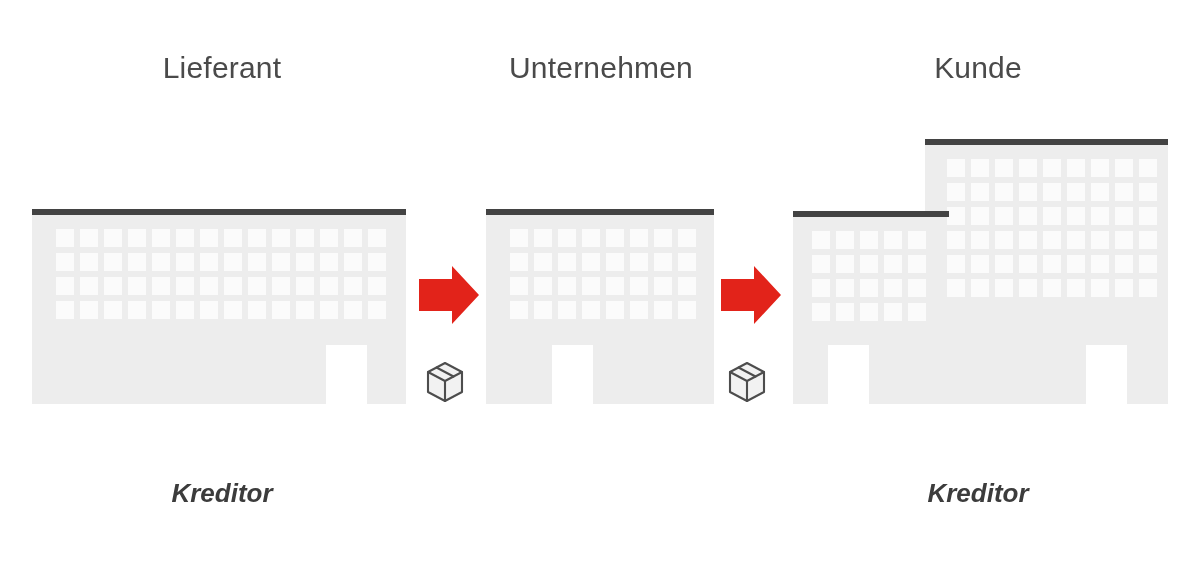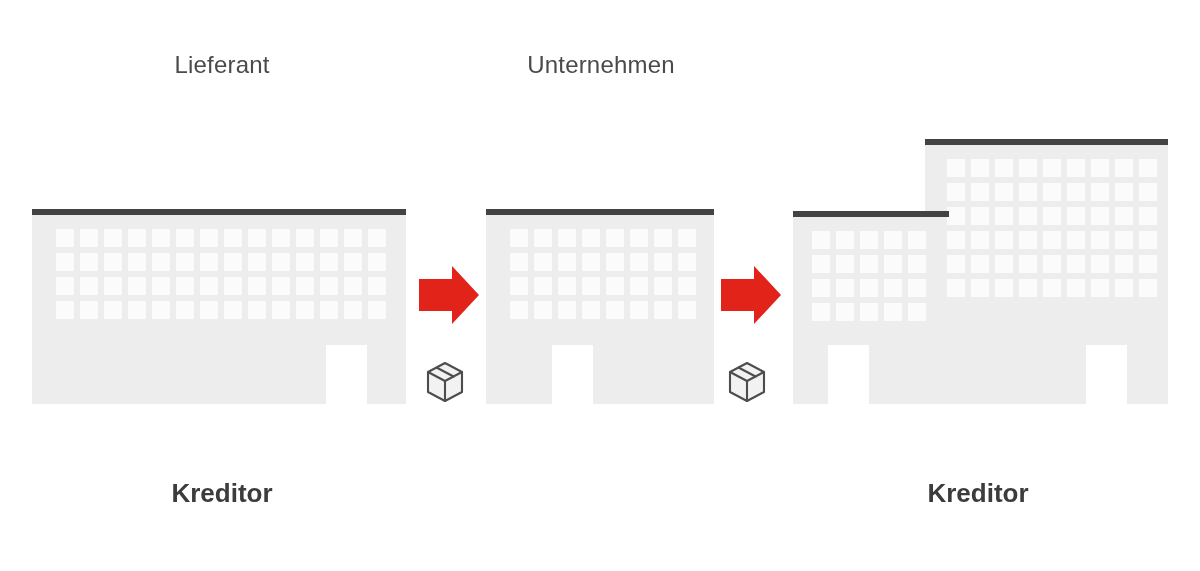--- a/index.html
+++ b/index.html
@@ -18,41 +18,42 @@
   #diagram {
     position: absolute;
     left: 0; top: 0;
     width: 1200px;
     height: 571px;
   }
 
   
   .col-title {
     position: absolute;
-    font-size: 24px;
+    font-size: 30px;
     font-weight: 400;
     color: #4a4a4a;
     letter-spacing: 0.2px;
     text-align: center;
     white-space: nowrap;
     transform: translateX(-50%);
   }
   #title-lieferant   { left: 222px; top: 51px; }
   #title-unternehmen { left: 601px; top: 51px; }
   #title-kunde       { left: 978px; top: 51px; }
 
   
   .role-label {
     position: absolute;
     font-size: 26px;
     font-weight: 700;
     color: #3c3c3c;
     white-space: nowrap;
     text-align: center;
     transform: translateX(-50%);
+    font-style: italic;
   }
   #label-kreditor { left: 222px; top: 478px; }
   #label-debitor  { left: 978px; top: 478px; }
 
   
   .building {
     position: absolute;
     background: #ededed;
   }
   .roof {
@@ -127,20 +128,21 @@
 </style>
 </head>
 <body>
 
 <div id="diagram">
 
   <div class="col-title" id="title-lieferant">Lieferant</div>
 
   <div class="col-title" id="title-unternehmen">Unternehmen</div>
 
+  <div class="col-title" id="title-kunde">Kunde</div>
 
   <div class="building" id="bldg-lieferant"></div>
   <div class="roof" id="roof-lieferant"></div>
   <div class="window-grid" id="windows-lieferant">
       <div class="window"></div>
       <div class="window"></div>
       <div class="window"></div>
       <div class="window"></div>
       <div class="window"></div>
       <div class="window"></div>

